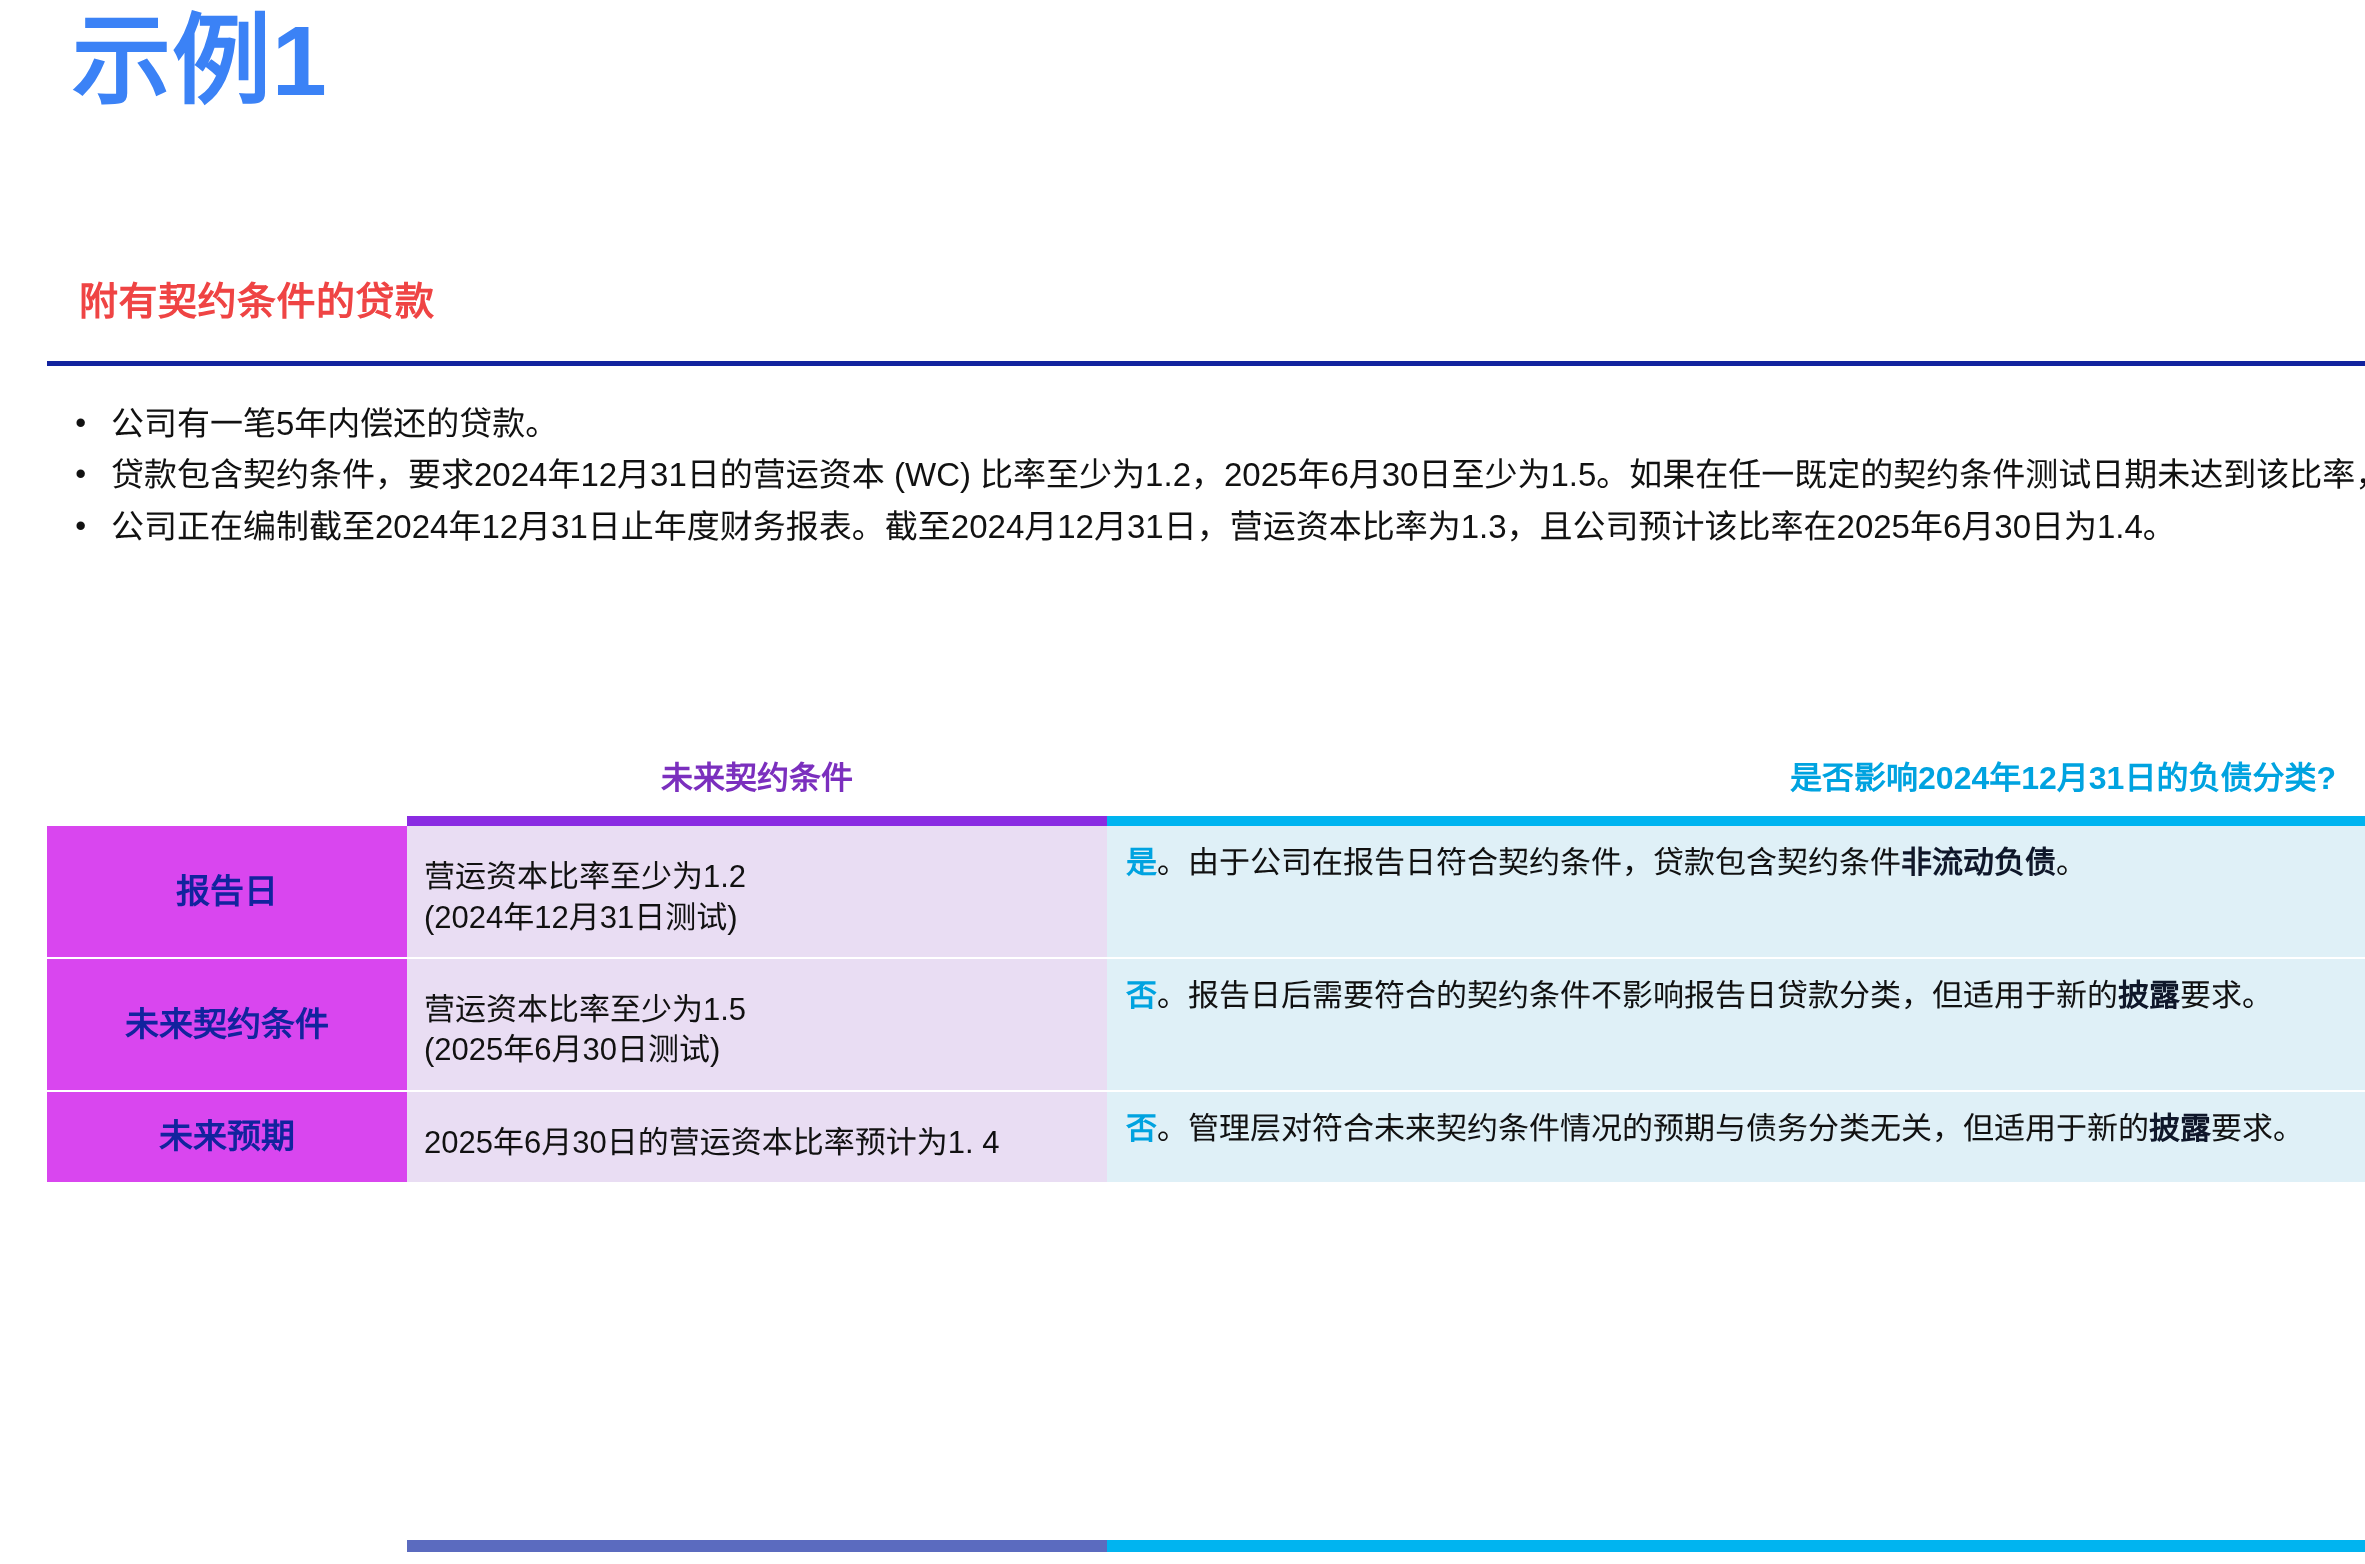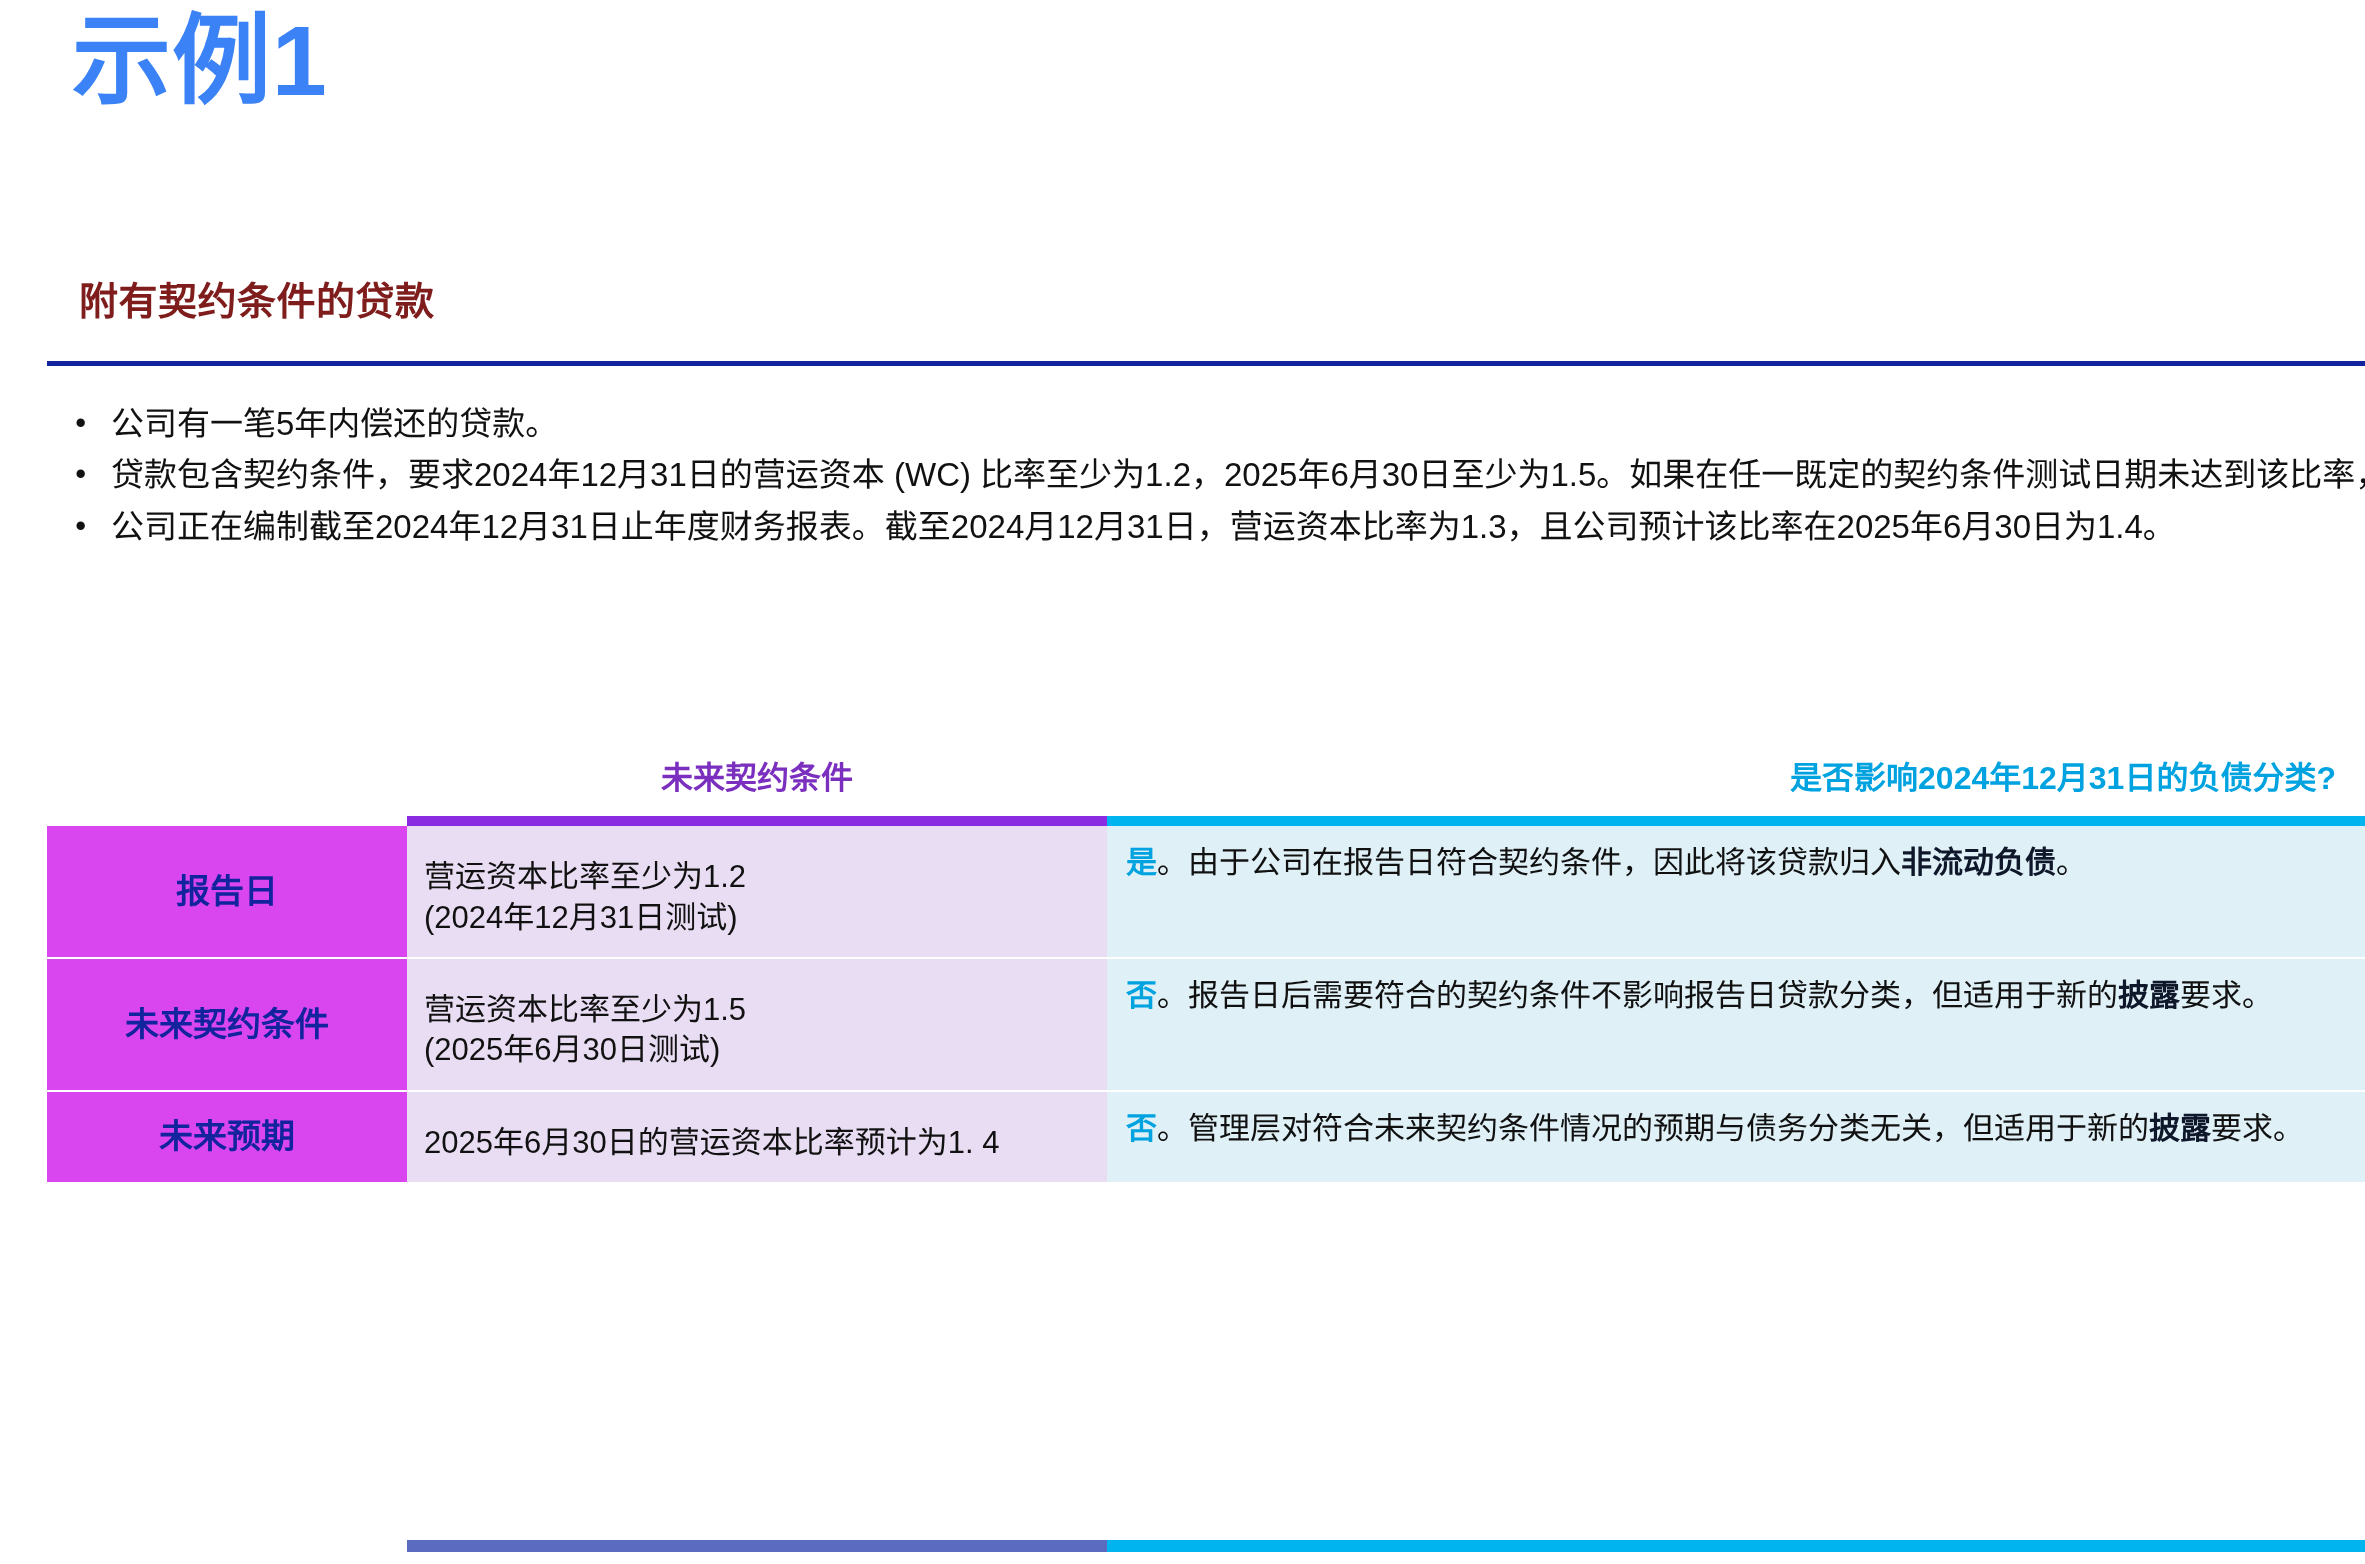--- a/index.html
+++ b/index.html
@@ -35,21 +35,21 @@
     line-height: 1.05;
   }
 
   
   .subtitle {
     position: absolute;
     left: 79px;
     top: 270px;
     font-size: 39px;
     font-weight: bold;
-    color: #7f1d1d;
+    color: #ef4444;
     letter-spacing: 0.5px;
   }
 
   .rule {
     position: absolute;
     left: 47px;
     top: 361px;
     width: 2972px;
     height: 5.2px;
     background: #12239e;
@@ -221,21 +221,21 @@
         </tr>
       </thead>
       <tbody>
         <tr class="row-sep">
           <td class="rowlabel">报告日</td>
           <td class="covenant">
             <span style="white-space:pre-line;">营运资本比率至少为1.2
 (2024年12月31日测试)</span>
           </td>
           <td class="impact">
-            <span class="em-blue">是</span><span>。由于公司在报告日符合契约条件，因此将该贷款归入</span><span class="em-cyan">非流动负债</span><span>。</span>
+            <span class="em-blue">是</span><span>。由于公司在报告日符合契约条件，贷款包含契约条件</span><span class="em-cyan">非流动负债</span><span>。</span>
           </td>
         </tr>
         <tr class="row-sep">
           <td class="rowlabel">未来契约条件</td>
           <td class="covenant">
             <span style="white-space:pre-line;">营运资本比率至少为1.5
 (2025年6月30日测试)</span>
           </td>
           <td class="impact">
             <span class="em-blue">否</span><span>。报告日后需要符合的契约条件不影响报告日贷款分类，但适用于新的</span><span class="em-cyan">披露</span><span>要求。</span>

